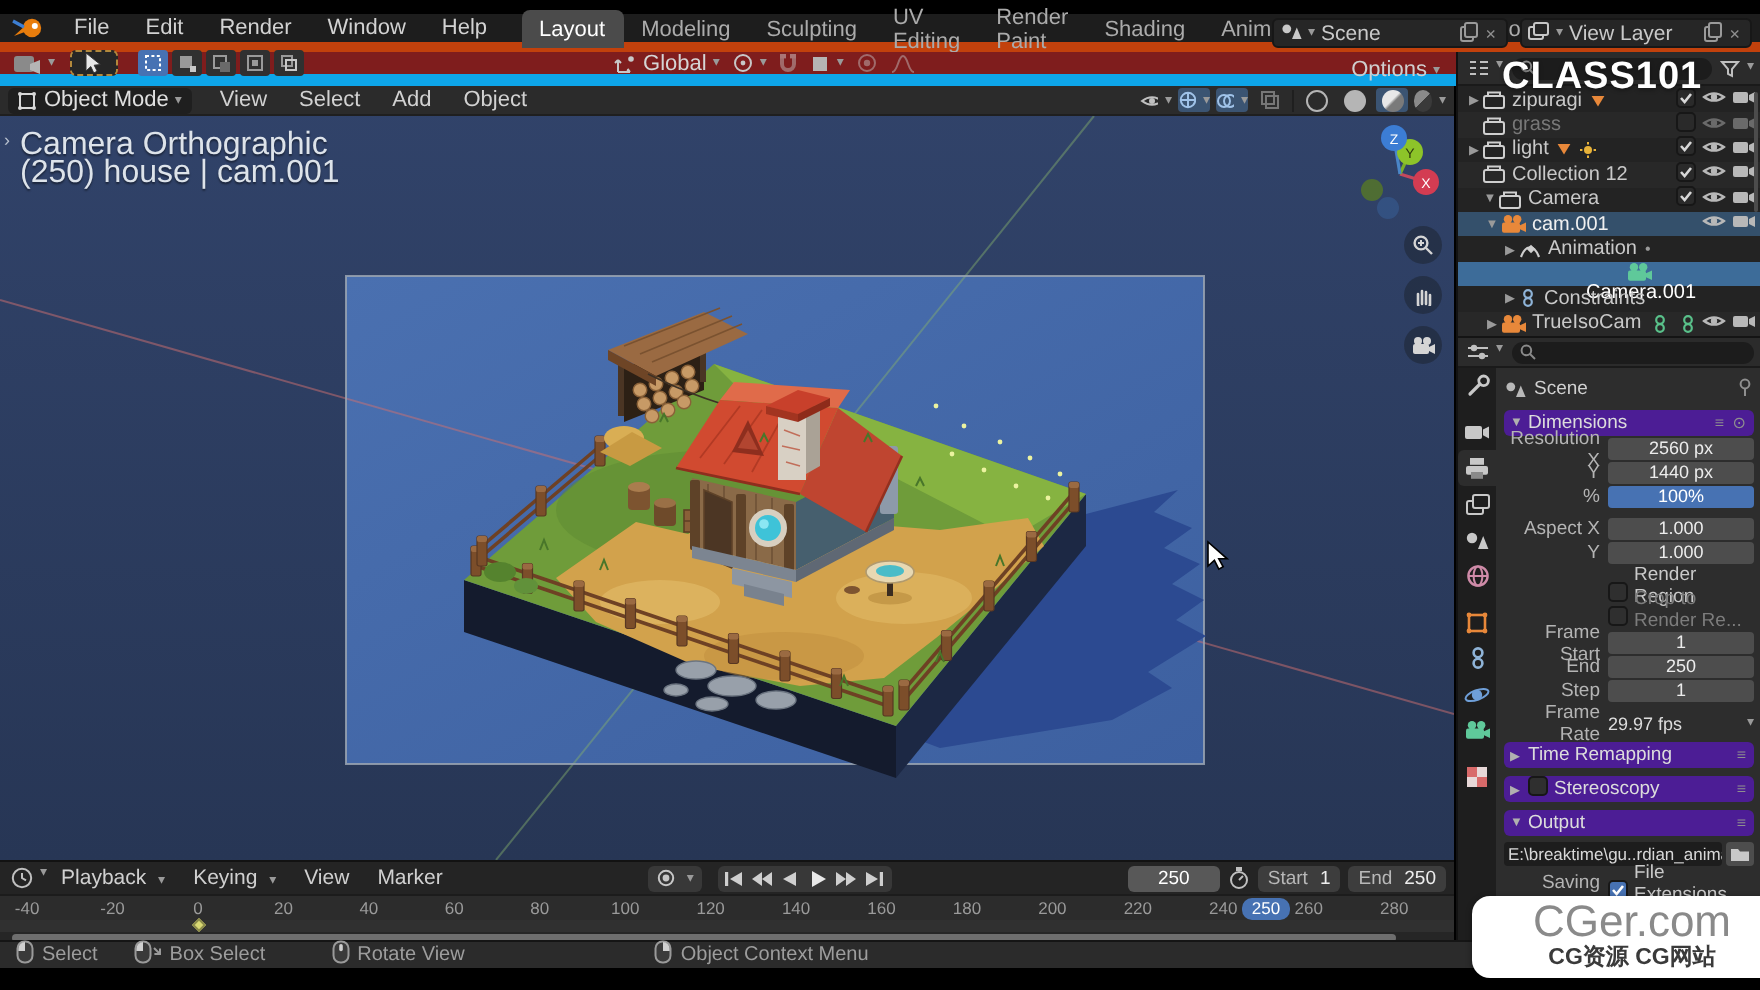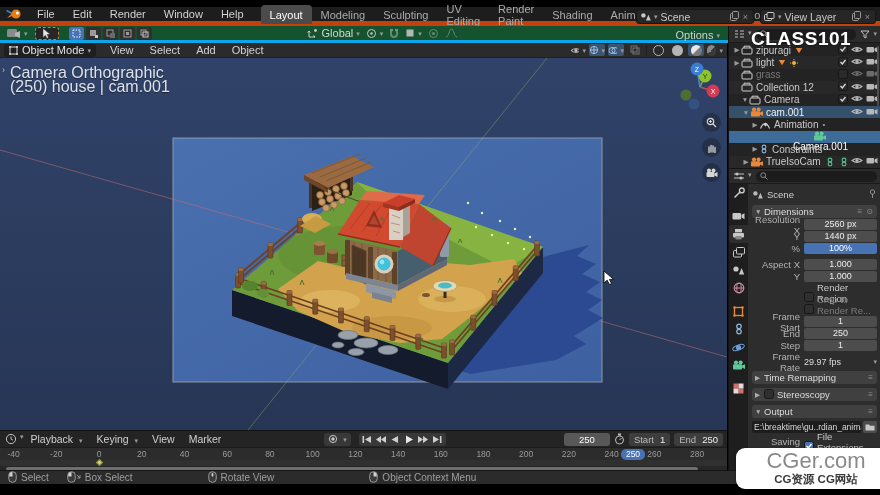--- a/index.html
+++ b/index.html
@@ -16,21 +16,21 @@
   #strip-top { left:0; top:0; width:880px; height:7px; background:#000; }
   #topbar { left:0; top:7px; width:880px; height:19px; background:#1d1d1d; display:flex; align-items:center; border-bottom:5px solid #c2410c;}
   #menus { display:flex; margin-left:6px; }
   #menus .mi { padding:0 9px; color:#d2d2d2; font-size:11px; cursor:default; }
   #workspaces { display:flex; margin-left:8px; height:19px; align-items:stretch; }
   #workspaces .tab { padding:2px 9px 0; color:#ababab; font-size:11px; display:flex; align-items:center; }
   #workspaces .tab.active { background:#4b4b4b; color:#fff; border-radius:4px 4px 0 0; }
   .idfield { position:absolute; top:2px; height:15px; background:#262626; border:1px solid #171717; border-radius:3px; display:flex; align-items:center; padding:0 3px; color:#c9c9c9; }
   .idfield .txt { flex:1; font-size:10.5px; padding-left:3px; }
   .idfield .sm { color:#8f8f8f; font-size:9px; padding:0 2px; }
-  #row2 { left:0; top:26px; width:806px; height:17px; background:#14532d; display:flex; align-items:center; border-bottom:3px solid #0ea5e9; }
+  #row2 { left:0; top:26px; width:806px; height:17px; background:#7f1d1d; display:flex; align-items:center; border-bottom:6px solid #0ea5e9; }
   .r2btn { display:flex; align-items:center; margin-left:6px; }
   #tool-active { width:24px; height:13px; background:#262626; border:1px dashed #b3893c; border-radius:3px; display:flex; align-items:center; justify-content:center; margin-left:7px; }
   .selmode { width:15px; height:13px; background:#303030; border-radius:2px; margin-left:2px; display:flex; align-items:center; justify-content:center; }
   .selmode.active { background:#4772b3; }
   #opts { position:absolute; right:160px; top:29px; color:#cfcfcf; display:flex; align-items:center; }
 
   
   #viewport { left:0; top:43px; width:727px; height:387px; }
   #vp-header { position:absolute; left:0; top:0; width:727px; height:15px; background:#2b2b2b; display:flex; align-items:center; border-bottom:1px solid #1f1f1f; }
   #mode-pill { display:flex; align-items:center; background:#1f1f1f; border-radius:3px; height:13px; padding:0 5px; margin-left:4px; color:#e0e0e0; }
@@ -60,21 +60,21 @@
   .orow .badge { margin-left:4px; display:flex; flex:none; }
   .orow .rightic { position:absolute; right:3px; display:flex; gap:3px; align-items:center; }
   #outliner-scroll { position:absolute; right:1px; top:20px; width:2px; height:60px; background:#4c4c4c; border-radius:2px; }
 
   #props-header { position:absolute; left:0; top:142px; width:152px; height:16px; background:#2b2b2b; display:flex; align-items:center; border-top:1px solid #141414; border-bottom:1px solid #1a1a1a; }
   #props-tabs { position:absolute; left:0; top:158px; width:19px; height:286px; background:#1e1e1e; }
   .ptab { width:19px; height:18px; display:flex; align-items:center; justify-content:center; }
   .ptab.active { background:#2d2d2d; border-radius:3px 0 0 3px; }
   #props-body { position:absolute; left:19px; top:158px; width:133px; height:286px; background:#2d2d2d; padding:3px 4px 0 4px; font-size:9.5px; overflow:hidden; }
   .crumb { display:flex; align-items:center; height:14px; color:#d0d0d0; margin-bottom:3px; }
-  .phead { display:flex; align-items:center; height:13px; background:#404040; border-radius:3px; color:#dcdcdc; margin-top:4px; padding:0 3px; font-size:9.5px; }
+  .phead { display:flex; align-items:center; height:13px; background:#4c1d95; border-radius:3px; color:#dcdcdc; margin-top:4px; padding:0 3px; font-size:9.5px; }
   .phead .arrow { font-size:6.5px; color:#b0b0b0; width:9px; }
   .phead .hic { margin-left:auto; color:#8f8f8f; font-size:8px; letter-spacing:1px; }
   .prow { display:flex; align-items:center; height:11px; margin-top:1px; }
   .plabel { width:52px; text-align:right; color:#b4b4b4; padding-right:4px; flex:none; }
   .pfield { flex:1; height:11px; background:#4d4d4d; border-radius:2px; color:#ececec; text-align:center; line-height:11px; font-size:9px; }
   .pfield.accent { background:#4772b3; color:#fff; }
   .prow.gap { margin-top:5px; }
   .prow .cbwrap { display:flex; align-items:flex-end; gap:3px; color:#c9c9c9; }
   .prow.dimrow .cbwrap { color:#7c7c7c; }
   .pathfield { flex:1; height:12px; background:#1d1d1d; border-radius:2px; color:#d8d8d8; font-size:8.5px; line-height:12px; padding:0 2px; white-space:nowrap; overflow:hidden; }
@@ -626,20 +626,43 @@
             <span><svg width="12" height="9">
                 <path d="M1 4.5 Q6 .8 11 4.5 Q6 8.2 1 4.5Z" fill="none" stroke="#b8b8b8" stroke-width="1.1"></path>
                 <circle cx="6" cy="4.5" r="1.6" fill="#b8b8b8"></circle>
               </svg></span>
             <span><svg width="12" height="9">
                 <rect x="0.5" y="2" width="7.5" height="5.5" rx="1" fill="#b8b8b8"></rect>
                 <path d="M8.5 3.5 L11.5 2 V7.5 L8.5 6Z" fill="#b8b8b8"></path>
               </svg></span>
           </span>
         </div>
+        <div class="orow dim" style="padding-left: 4px;">
+          <span class="arrow"></span>
+          <span class="oic">
+            <svg width="12" height="10">
+              <rect x="1" y="3" width="10" height="6" rx="1" fill="none" stroke="#cfcfcf"></rect>
+              <path d="M3 3 V1.2 H9 V3" fill="none" stroke="#cfcfcf"></path>
+            </svg>
+          </span>
+          <span>grass</span>
+          <span class="rightic">
+            <span><svg width="10" height="10">
+                <rect x="0.5" y="0.5" width="9" height="9" rx="2" fill="#2a2a2a" stroke="#171717"></rect>
+              </svg></span>
+            <span><svg width="12" height="9">
+                <path d="M1 4.5 Q6 .8 11 4.5 Q6 8.2 1 4.5Z" fill="none" stroke="#6a6a6a" stroke-width="1.1"></path>
+                <circle cx="6" cy="4.5" r="1.6" fill="#6a6a6a"></circle>
+              </svg></span>
+            <span><svg width="12" height="9">
+                <rect x="0.5" y="2" width="7.5" height="5.5" rx="1" fill="#6a6a6a"></rect>
+                <path d="M8.5 3.5 L11.5 2 V7.5 L8.5 6Z" fill="#6a6a6a"></path>
+              </svg></span>
+          </span>
+        </div>
         <div class="orow" style="padding-left: 4px;">
           <span class="arrow">▶</span>
           <span class="oic">
             <svg width="12" height="10">
               <rect x="1" y="3" width="10" height="6" rx="1" fill="none" stroke="#cfcfcf"></rect>
               <path d="M3 3 V1.2 H9 V3" fill="none" stroke="#cfcfcf"></path>
             </svg>
           </span>
           <span>light</span>
           <span class="badge">
@@ -658,43 +681,20 @@
                 <rect x="0.5" y="0.5" width="9" height="9" rx="2" fill="#2a2a2a" stroke="#171717"></rect>
                 <path d="M2.5 5 L4.3 7 L7.5 3" stroke="#d8d8d8" stroke-width="1.3" fill="none"></path>
               </svg></span>
             <span><svg width="12" height="9">
                 <path d="M1 4.5 Q6 .8 11 4.5 Q6 8.2 1 4.5Z" fill="none" stroke="#b8b8b8" stroke-width="1.1"></path>
                 <circle cx="6" cy="4.5" r="1.6" fill="#b8b8b8"></circle>
               </svg></span>
             <span><svg width="12" height="9">
                 <rect x="0.5" y="2" width="7.5" height="5.5" rx="1" fill="#b8b8b8"></rect>
                 <path d="M8.5 3.5 L11.5 2 V7.5 L8.5 6Z" fill="#b8b8b8"></path>
-              </svg></span>
-          </span>
-        </div>
-        <div class="orow dim" style="padding-left: 4px;">
-          <span class="arrow"></span>
-          <span class="oic">
-            <svg width="12" height="10">
-              <rect x="1" y="3" width="10" height="6" rx="1" fill="none" stroke="#cfcfcf"></rect>
-              <path d="M3 3 V1.2 H9 V3" fill="none" stroke="#cfcfcf"></path>
-            </svg>
-          </span>
-          <span>grass</span>
-          <span class="rightic">
-            <span><svg width="10" height="10">
-                <rect x="0.5" y="0.5" width="9" height="9" rx="2" fill="#2a2a2a" stroke="#171717"></rect>
-              </svg></span>
-            <span><svg width="12" height="9">
-                <path d="M1 4.5 Q6 .8 11 4.5 Q6 8.2 1 4.5Z" fill="none" stroke="#6a6a6a" stroke-width="1.1"></path>
-                <circle cx="6" cy="4.5" r="1.6" fill="#6a6a6a"></circle>
-              </svg></span>
-            <span><svg width="12" height="9">
-                <rect x="0.5" y="2" width="7.5" height="5.5" rx="1" fill="#6a6a6a"></rect>
-                <path d="M8.5 3.5 L11.5 2 V7.5 L8.5 6Z" fill="#6a6a6a"></path>
               </svg></span>
           </span>
         </div>
         <div class="orow" style="padding-left: 4px;">
           <span class="arrow"></span>
           <span class="oic">
             <svg width="12" height="10">
               <rect x="1" y="3" width="10" height="6" rx="1" fill="none" stroke="#cfcfcf"></rect>
               <path d="M3 3 V1.2 H9 V3" fill="none" stroke="#cfcfcf"></path>
             </svg>
@@ -1158,21 +1158,21 @@
         <span>Select</span>
       </span>
       <span class="hint" style="margin-left: 18px;">
         <span><svg width="14" height="12">
             <rect x="0.75" y="0.75" width="7.5" height="10.5" rx="3.5" fill="#3a3a3a" stroke="#9a9a9a"></rect>
             <path d="M4.5 1 A3.4 3.4 0 0 0 1.2 4.4 L1.2 5.5 L4.5 5.5Z" fill="#cfcfcf"></path>
             <path d="M10 4 l3 3 m-2.8 0 h2.8 v-2.8" stroke="#9a9a9a" fill="none"></path>
           </svg></span>
         <span>Box Select</span>
       </span>
-      <span class="hint" style="margin-left: 75px;">
+      <span class="hint" style="margin-left: 33px;">
         <span><svg width="9" height="12">
             <rect x="0.75" y="0.75" width="7.5" height="10.5" rx="3.5" fill="#3a3a3a" stroke="#9a9a9a"></rect>
             <rect x="3.6" y="2" width="1.8" height="3.6" rx="0.9" fill="#cfcfcf"></rect>
           </svg></span>
         <span>Rotate View</span>
       </span>
       <span class="hint" style="margin-left: 95px;">
         <span><svg width="9" height="12">
             <rect x="0.75" y="0.75" width="7.5" height="10.5" rx="3.5" fill="#3a3a3a" stroke="#9a9a9a"></rect>
             <path d="M4.5 1 A3.4 3.4 0 0 1 7.8 4.4 L7.8 5.5 L4.5 5.5Z" fill="#cfcfcf"></path>

